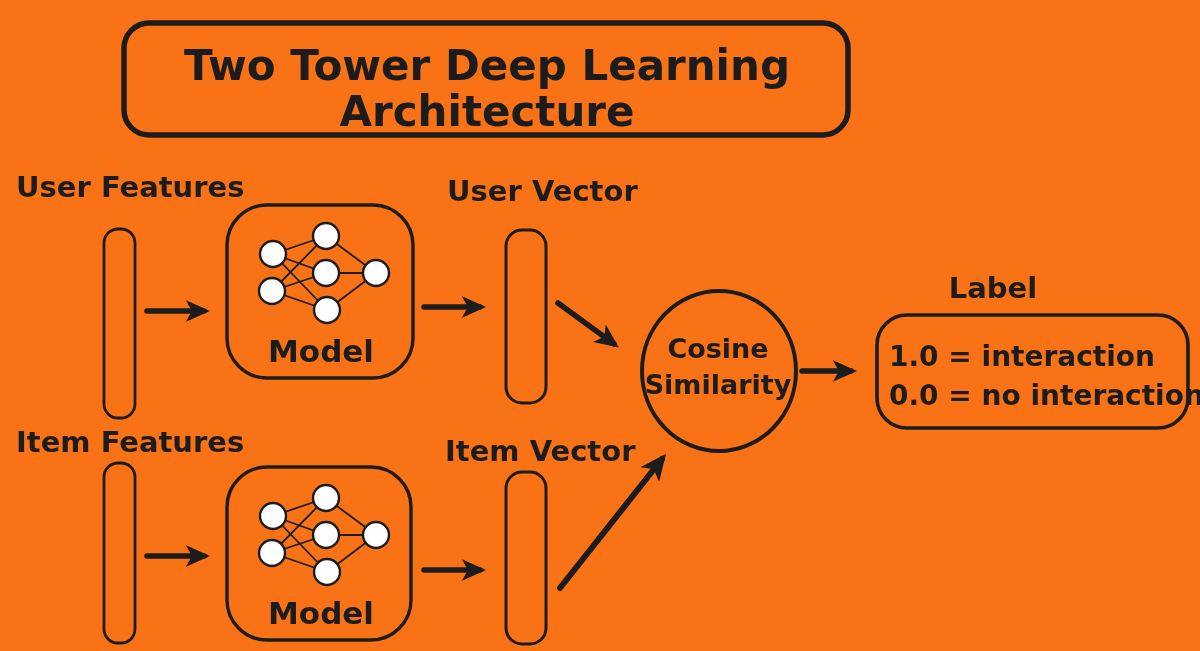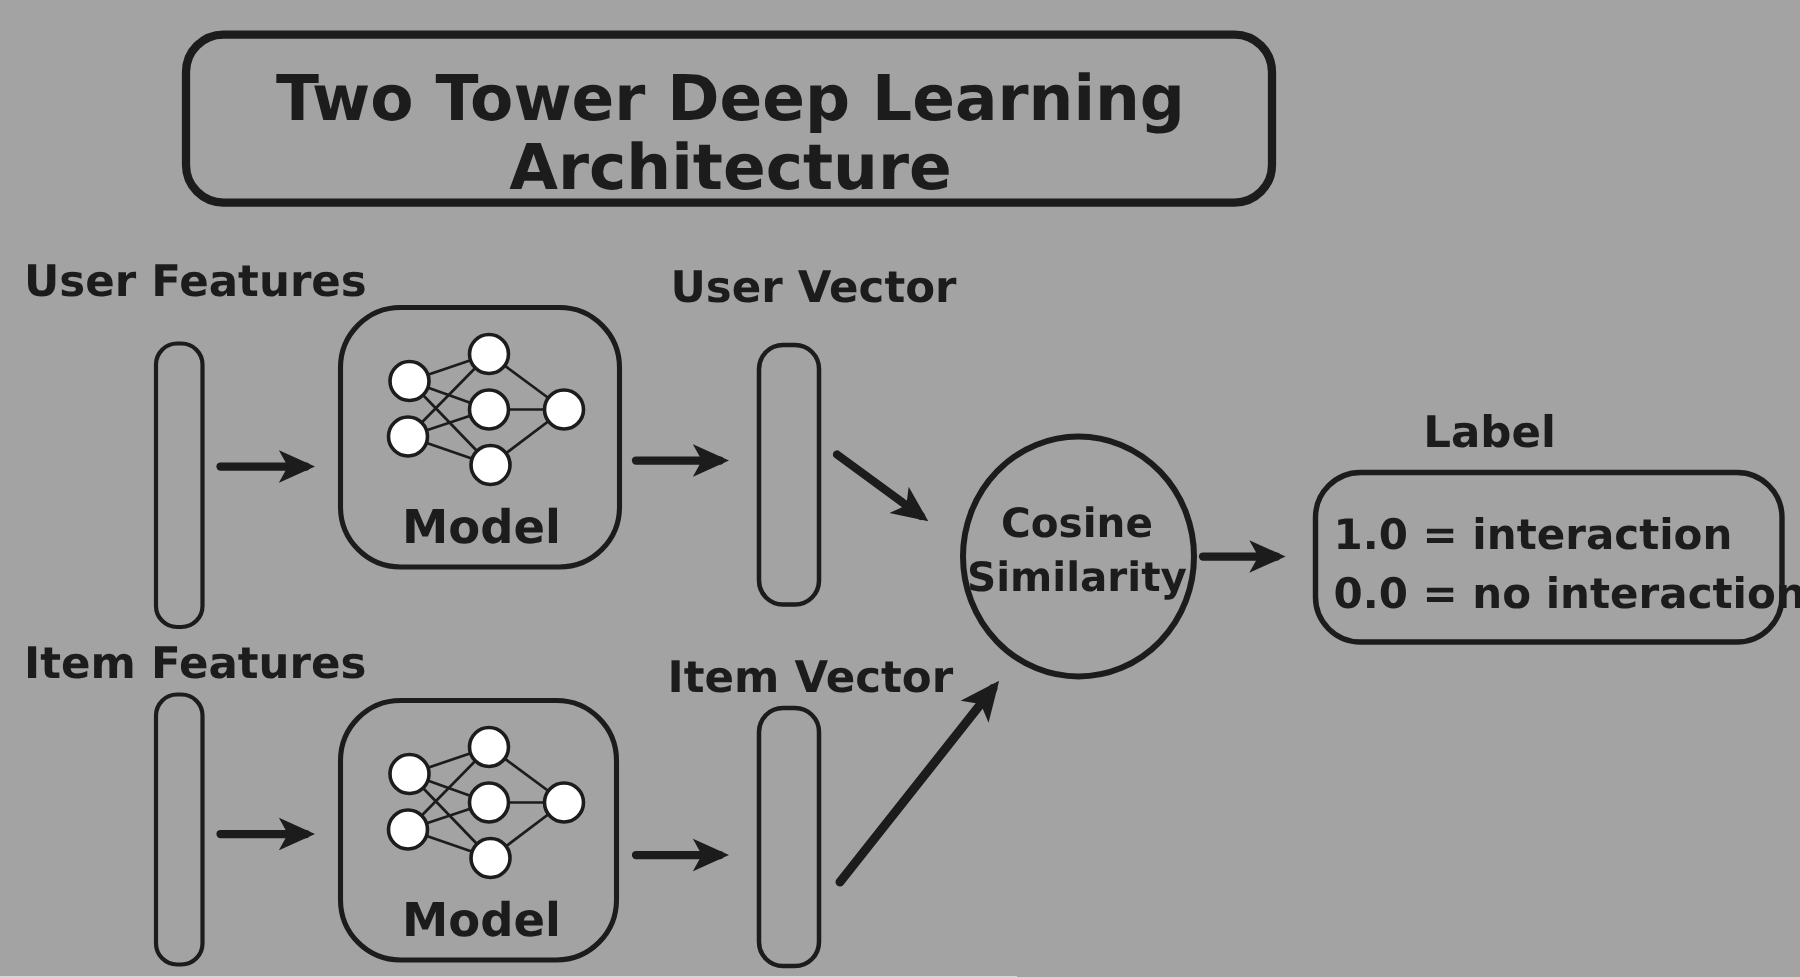--- a/index.html
+++ b/index.html
@@ -4,21 +4,21 @@
 <style>
   html, body {
     margin: 0;
     padding: 0;
     background: #ffffff;
   }
   .canvas {
     position: relative;
     width: 1200px;
     height: 651px;
-    background: #a3a3a3;
+    background: #f97316;
     overflow: hidden;
     font-family: "DejaVu Sans", sans-serif;
   }
   svg { display: block; }
   .ink-stroke { stroke: #1c1c1c; fill: none; }
   text {
     fill: #1c1c1c;
     font-family: "DejaVu Sans", sans-serif;
   }
   .title-text   { font-size: 42px; font-weight: bold; }

